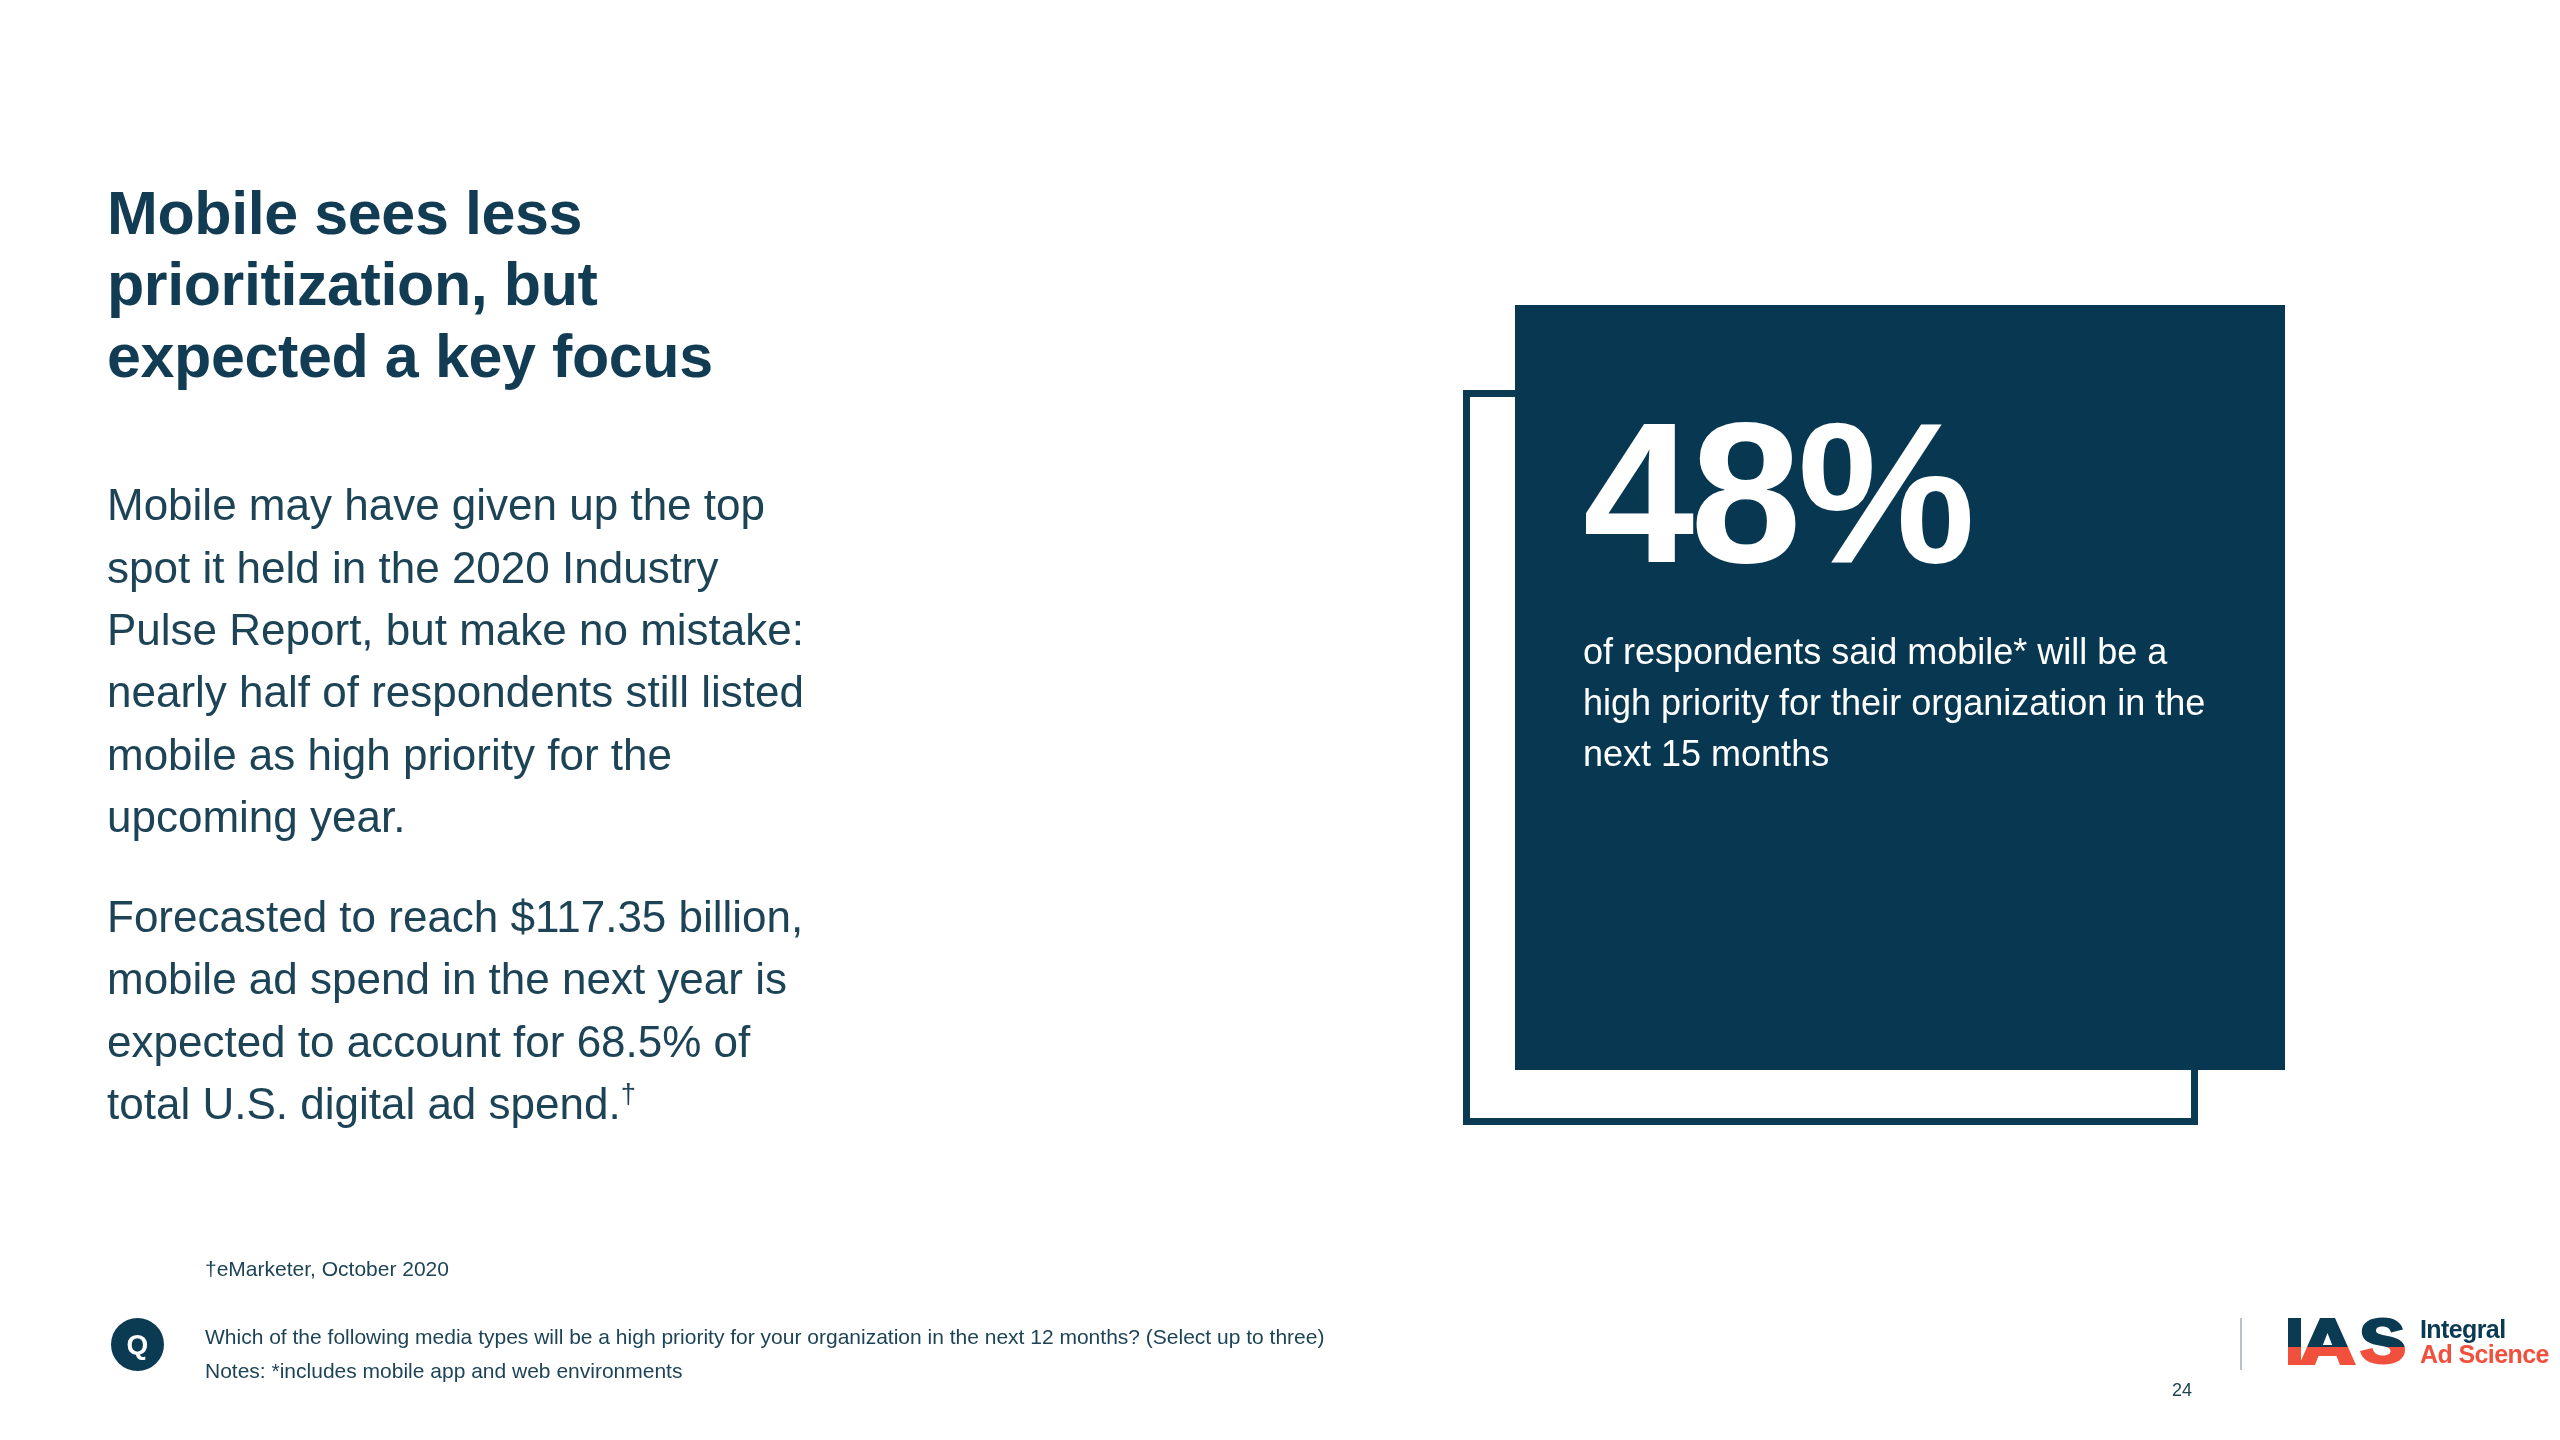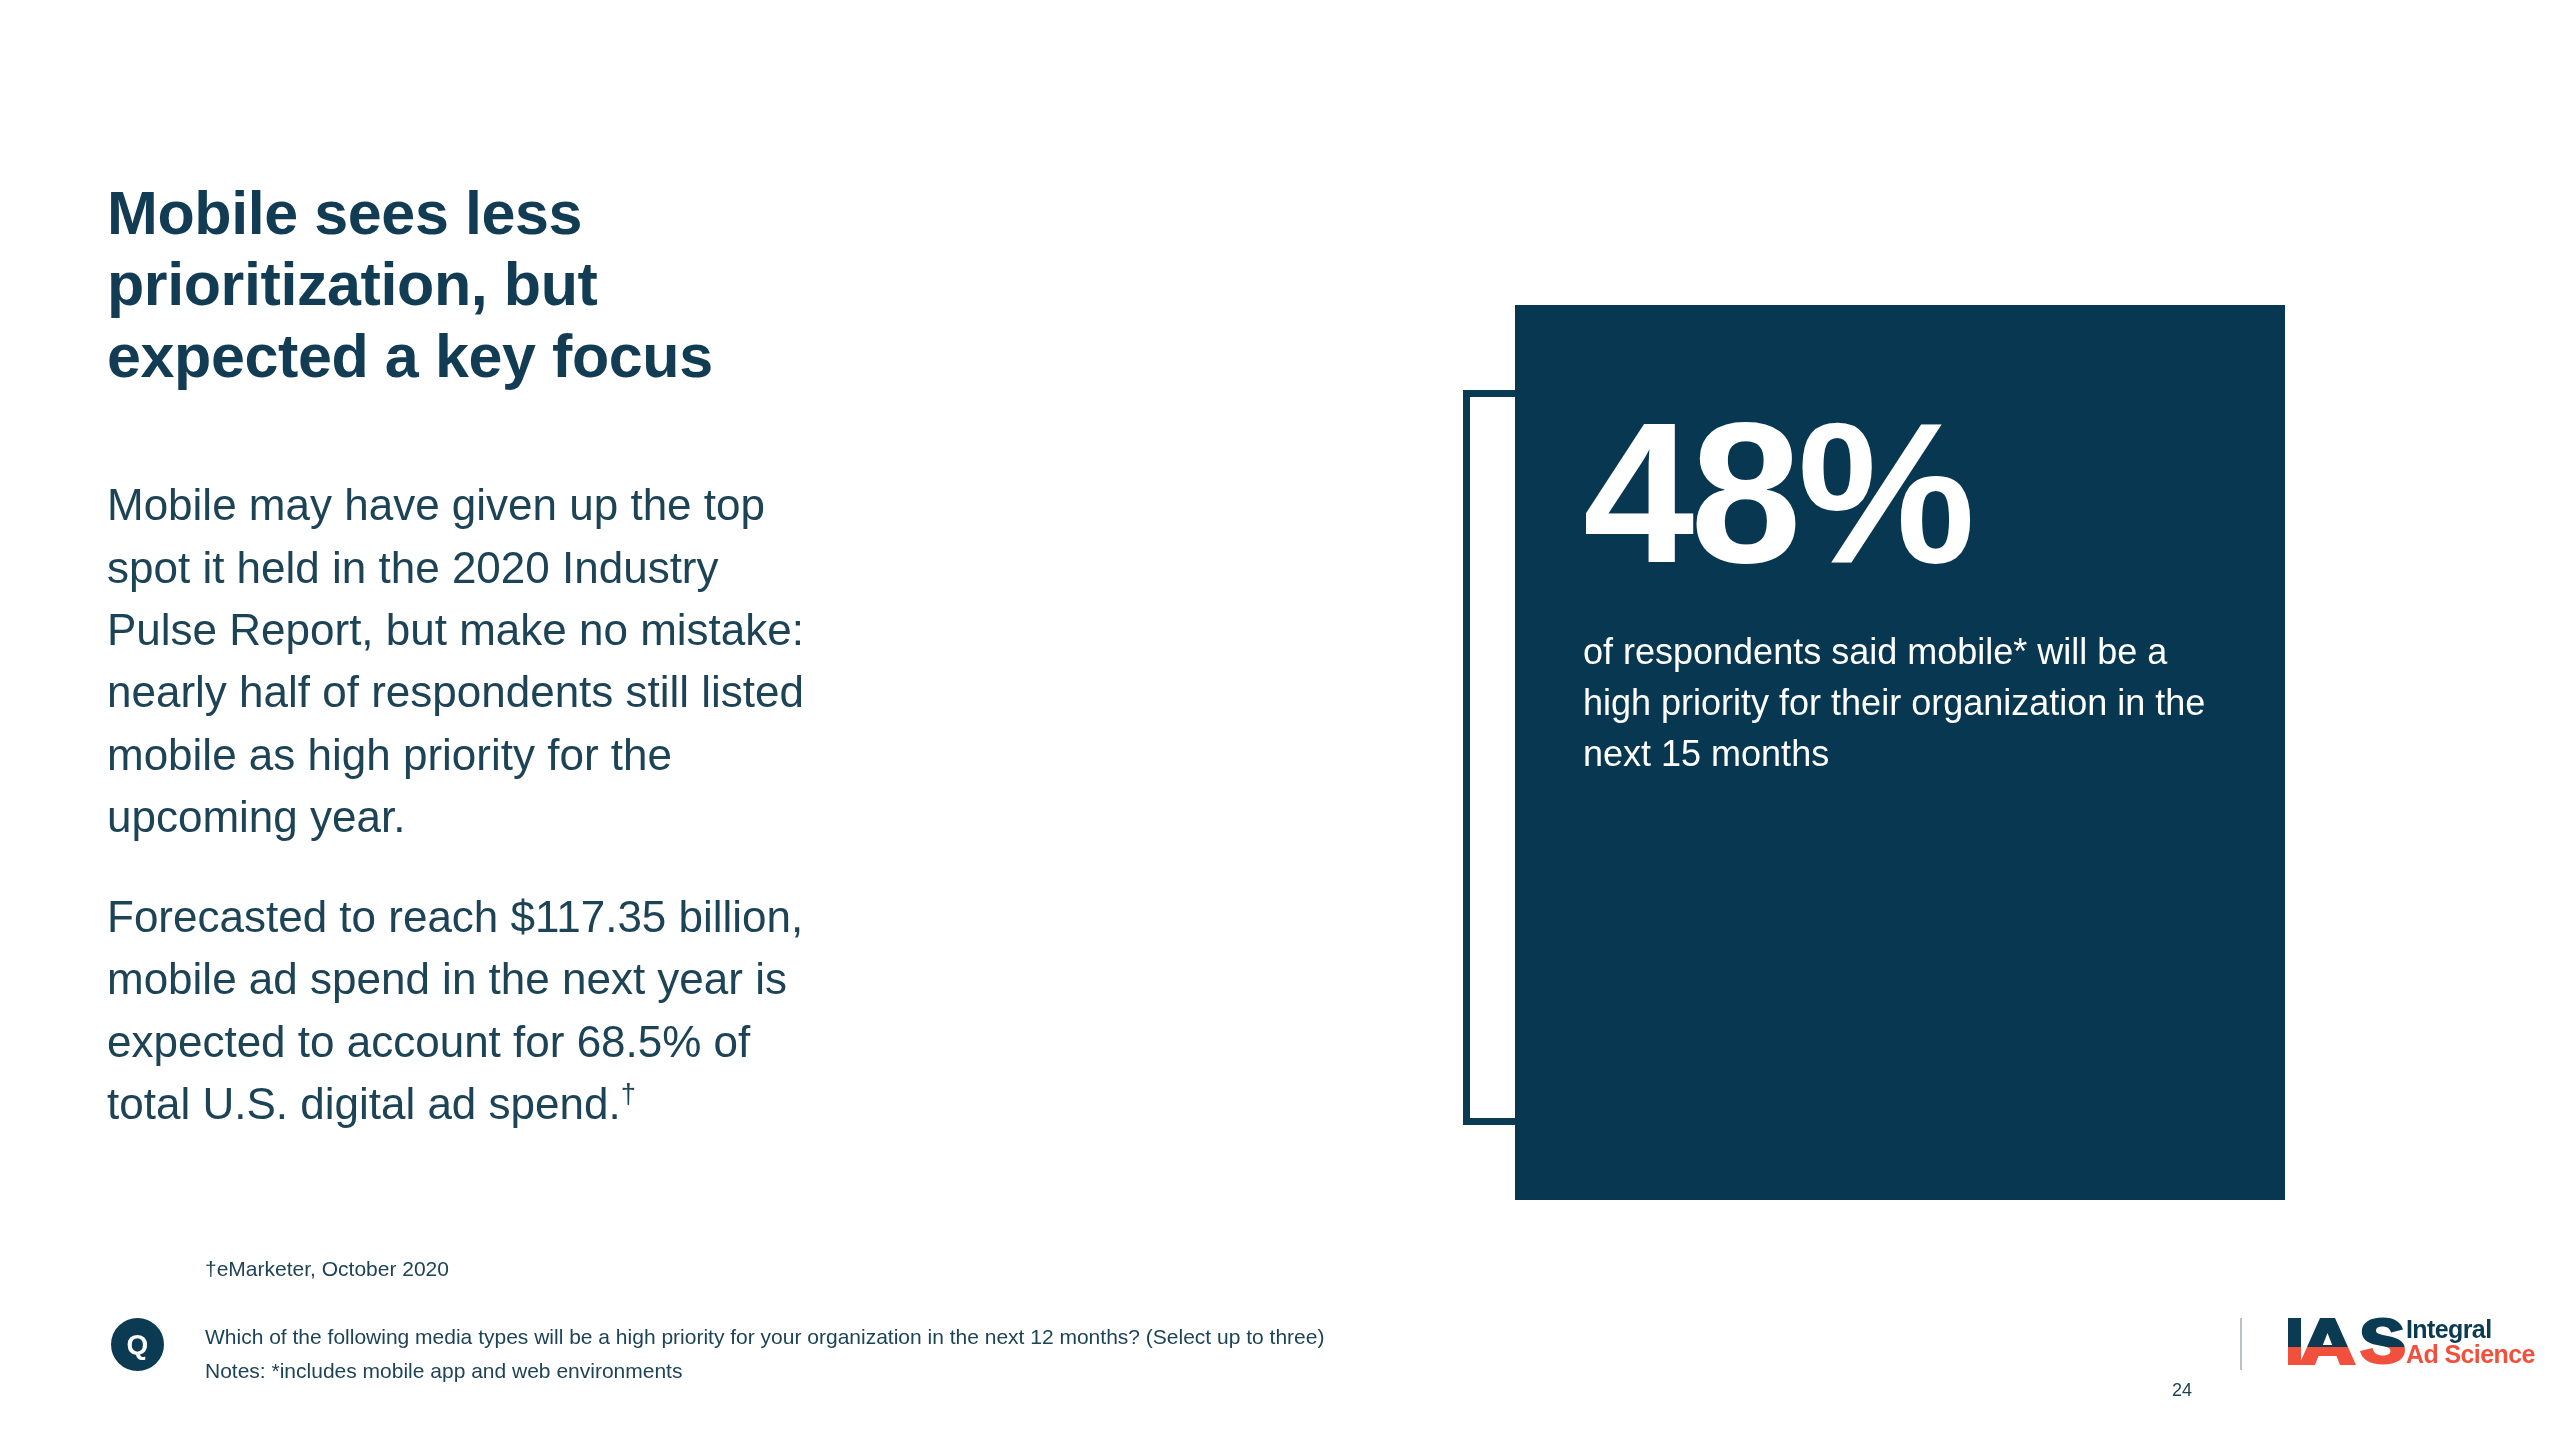--- a/index.html
+++ b/index.html
@@ -78,21 +78,21 @@
     border: 7px solid #0b3a53;
     box-sizing: border-box;
     background: transparent;
   }
 
   .stat-card {
     position: absolute;
     left: 55px;
     top: 0px;
     width: 770px;
-    height: 895px;
+    height: 765px;
     background: #073751;
     box-sizing: border-box;
     padding: 92px 70px 0 68px;
   }
 
   .stat-number {
     font-size: 200px;
     line-height: 0.96;
     font-weight: 700;
     color: #ffffff;
@@ -173,21 +173,21 @@
     height: 56px;
   }
 
   .logo-mark {
     width: 118px;
     height: 49px;
     display: block;
   }
 
   .logo-words {
-    margin-left: 0;
+    margin-left: 14px;
     margin-top: 1px;
     display: flex;
     flex-direction: column;
     line-height: 0.99;
   }
 
   .logo-word-top {
     font-size: 25px;
     font-weight: 700;
     color: #0b3a53;

